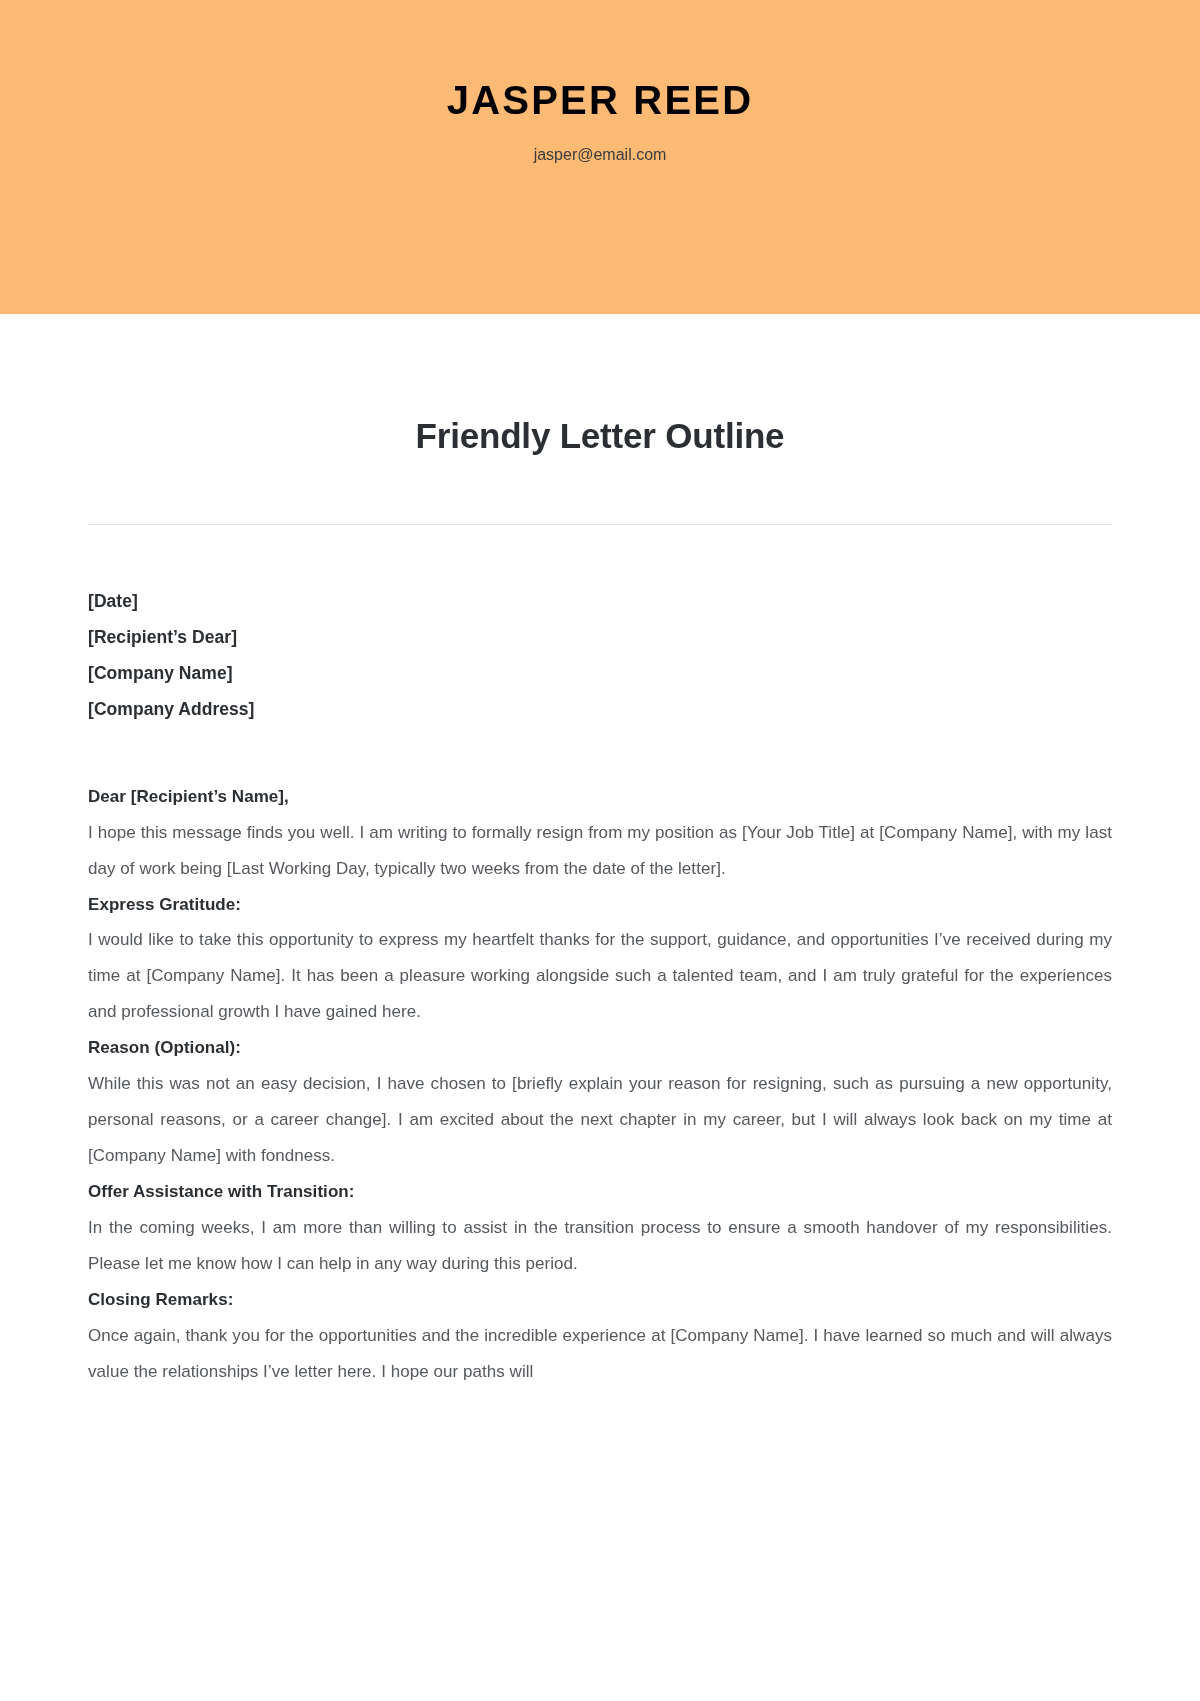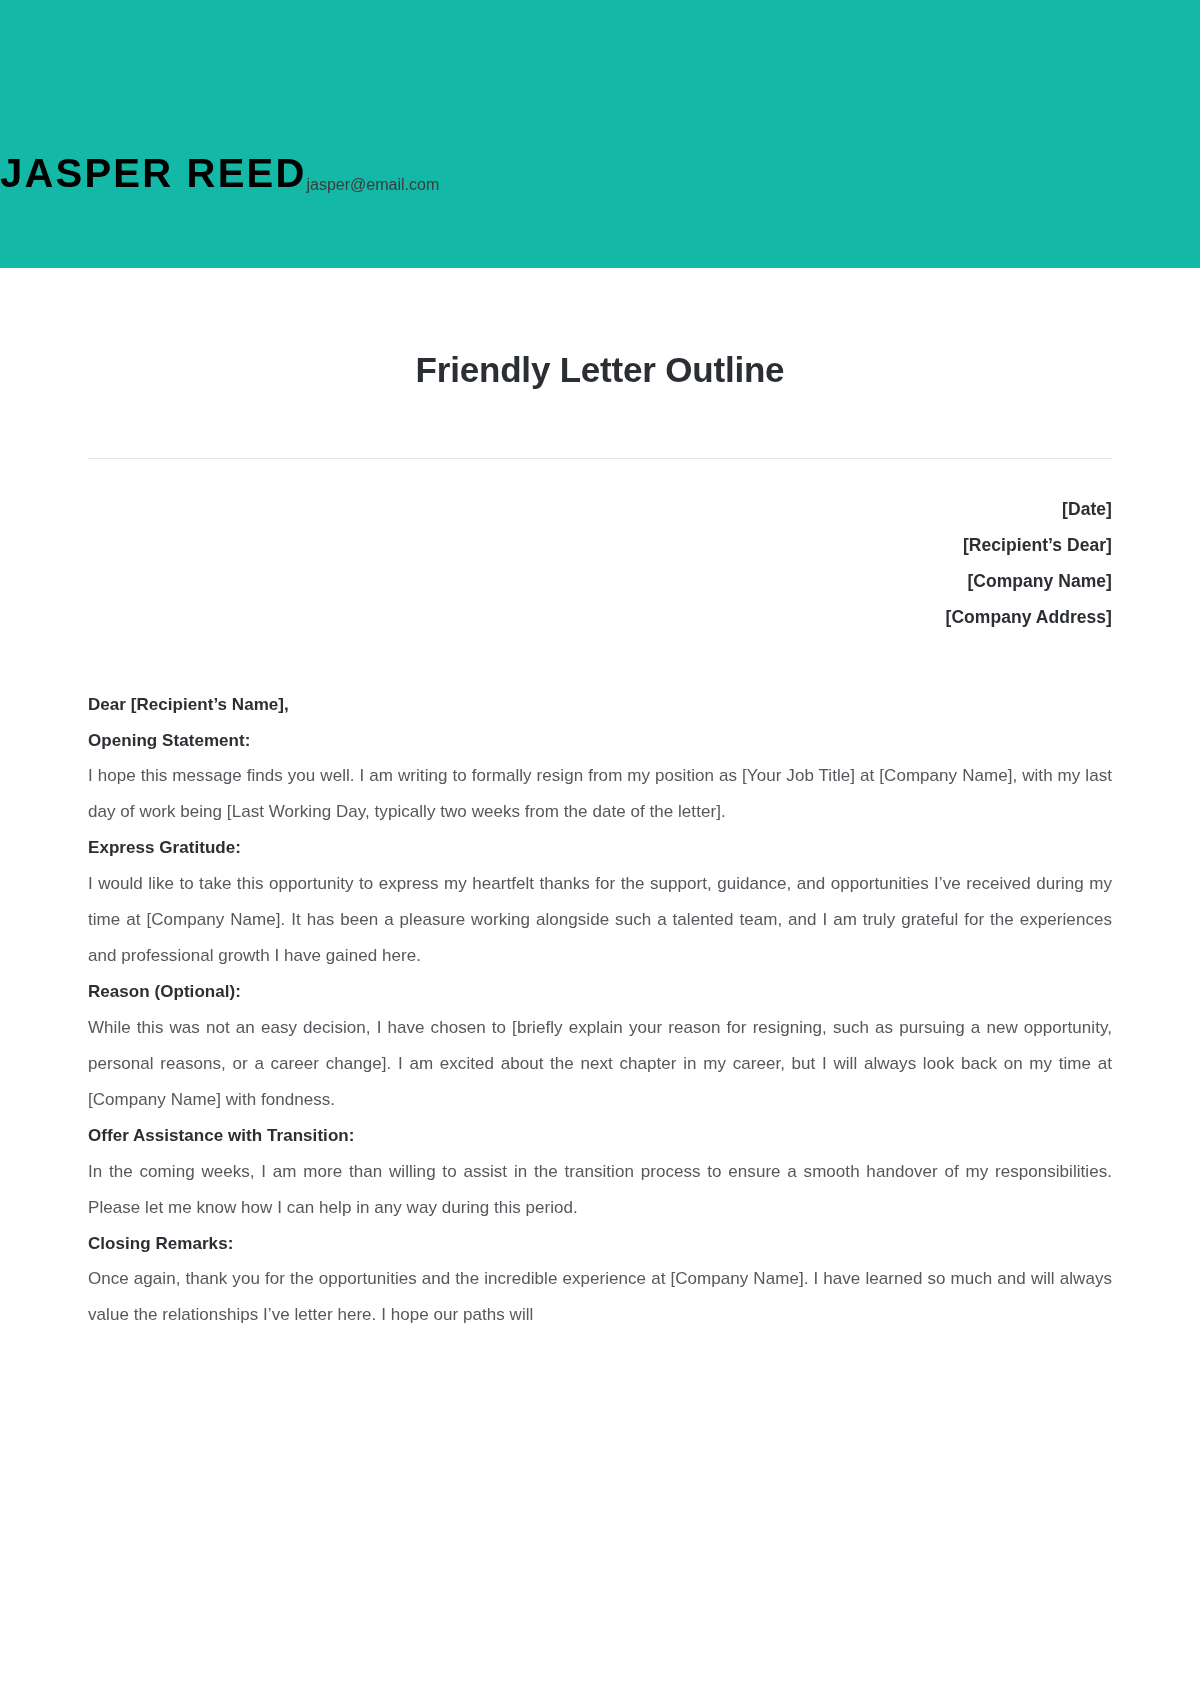--- a/index.html
+++ b/index.html
@@ -10,25 +10,25 @@
     width: 1200px;
     height: 1701px;
     background: #ffffff;
     font-family: "Liberation Sans", sans-serif;
     overflow: hidden;
   }
 
   
   .letterhead {
     width: 1200px;
-    height: 268px;
-    background: #14b8a6;
+    height: 314px;
+    background: #fdba74;
     box-sizing: border-box;
     display: flex;
-    flex-direction: row;
+    flex-direction: column;
     align-items: center;
     justify-content: flex-start;
     padding-top: 78px;
   }
   .letterhead-name {
     font-size: 40px;
     font-weight: bold;
     letter-spacing: 2.2px;
     color: #000000;
     line-height: 1.1;
@@ -50,37 +50,36 @@
     box-sizing: border-box;
     padding: 0 88px;
   }
 
   .doc-title {
     text-align: center;
     font-size: 35px;
     font-weight: bold;
     color: #2b2f33;
     margin: 0;
-    padding-top: 80px;
+    padding-top: 100px;
     letter-spacing: -0.2px;
     line-height: 1.25;
   }
 
   .divider {
     height: 1px;
     background: #e6e6e6;
     border: 0;
     margin: 66px 0 0 0;
     width: 100%;
   }
 
   
   .address-block {
-    margin-top: 32px;
-    text-align: right;
+    margin-top: 58px;
   }
   .address-line {
     font-size: 17.5px;
     font-weight: bold;
     color: #2b2f33;
     line-height: 2.06;
     letter-spacing: 0.05px;
   }
 
   
@@ -132,21 +131,20 @@
     <div class="address-line">[Date]</div>
     <div class="address-line">[Recipient’s Dear]</div>
     <div class="address-line">[Company Name]</div>
     <div class="address-line">[Company Address]</div>
   </div>
 
   <div class="letter-body">
 
     <div class="salutation">Dear [Recipient’s Name],</div>
 
-    <div class="section-heading">Opening Statement:</div>
     <div class="paragraph">I hope this message finds you well. I am writing to formally resign from my position as [Your Job Title] at [Company Name], with my last day of work being [Last Working Day, typically two weeks from the date of the letter].</div>
 
     <div class="section-heading">Express Gratitude:</div>
     <div class="paragraph">I would like to take this opportunity to express my heartfelt thanks for the support, guidance, and opportunities I’ve received during my time at [Company Name]. It has been a pleasure working alongside such a talented team, and I am truly grateful for the experiences and professional growth I have gained here.</div>
 
     <div class="section-heading">Reason (Optional):</div>
     <div class="paragraph">While this was not an easy decision, I have chosen to [briefly explain your reason for resigning, such as pursuing a new opportunity, personal reasons, or a career change]. I am excited about the next chapter in my career, but I will always look back on my time at [Company Name] with fondness.</div>
 
     <div class="section-heading">Offer Assistance with Transition:</div>
     <div class="paragraph">In the coming weeks, I am more than willing to assist in the transition process to ensure a smooth handover of my responsibilities. Please let me know how I can help in any way during this period.</div>

